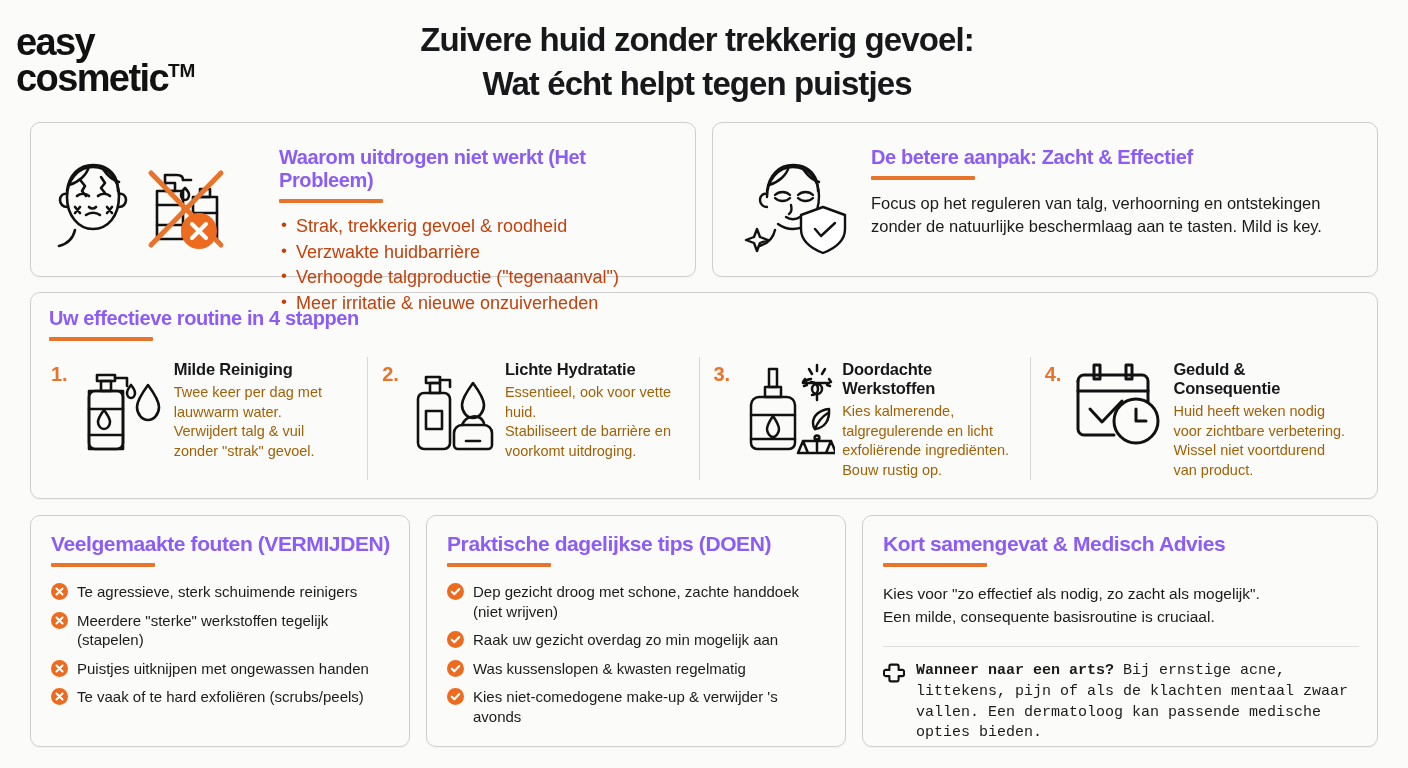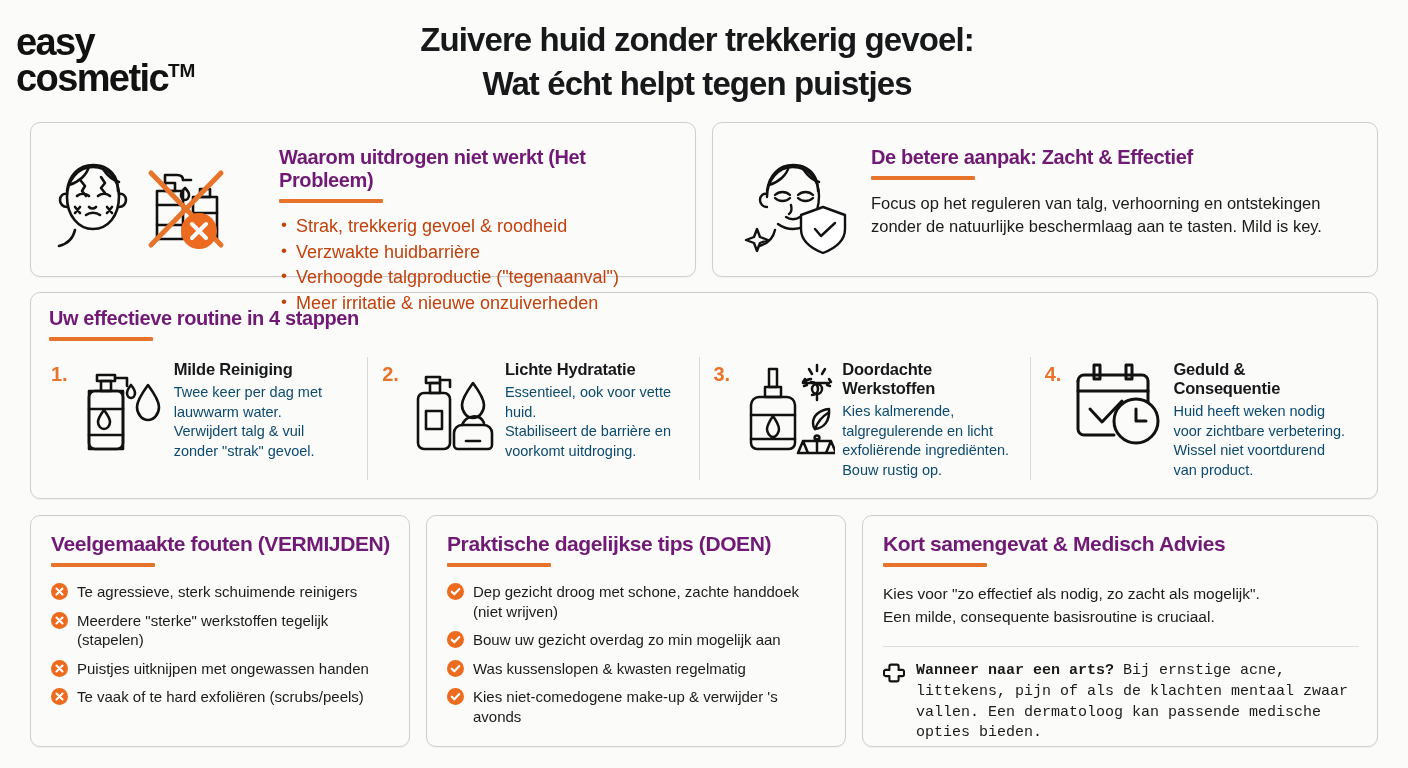--- a/index.html
+++ b/index.html
@@ -20,21 +20,21 @@
   .title-wrap { flex: 1; text-align: center; padding-right: 300px; }
   .title-line { font-weight: 800; font-size: 33px; line-height: 1.32; letter-spacing: -0.9px; color: #17181a; }
 
   
   .card {
     background: #fbfbfa;
     border: 1px solid #cfcfcf;
     border-radius: 10px;
     box-shadow: 0 1px 2px rgba(0,0,0,0.045);
   }
-  .card-title { font-weight: 800; font-size: 20px; letter-spacing: -0.4px; color: #701a75; line-height: 1.15; }
+  .card-title { font-weight: 800; font-size: 20px; letter-spacing: -0.4px; color: #8b5cf6; line-height: 1.15; }
   .rule { height: 4px; width: 104px; background: #e8732a; margin-top: 7px; border-radius: 1px; }
 
   
   .row1 { display: flex; gap: 16px; padding: 0 30px; height: 155px; }
   .row1 > .card { flex: 1; display: flex; align-items: flex-start; padding: 14px 18px 14px 14px; gap: 8px; }
   .r1-icons { display: flex; align-items: center; gap: 4px; flex: 0 0 auto; padding-top: 14px; }
   .r1-body { flex: 1; padding-top: 9px; }
   .bullets { list-style: none; margin-top: 11px; }
   .bullets li { font-size: 18px; line-height: 1.42; color: #c2410c; padding-left: 17px; position: relative; }
   .bullets li::before { content: "•"; position: absolute; left: 2px; top: -1px; font-size: 17px; }
@@ -43,21 +43,21 @@
 
   
   .routine { margin: 15px 30px 0 30px; padding: 14px 16px 18px 18px; }
   .steps { display: flex; margin-top: 16px; }
   .step { flex: 1; display: flex; align-items: flex-start; gap: 7px; padding: 0 14px 0 2px; position: relative; }
   .step + .step { border-left: 1px solid #d8d8d8; padding-left: 14px; }
   .step-num { font-weight: 800; font-size: 20px; color: #e8732a; flex: 0 0 auto; padding-top: 6px; }
   .step-icon { flex: 0 0 auto; padding-top: 2px; }
   .step-body { flex: 1; padding-top: 3px; }
   .step-title { font-weight: 800; font-size: 16.5px; letter-spacing: -0.2px; color: #17181a; }
-  .step-desc { font-size: 14.5px; line-height: 1.35; color: #0c4a6e; margin-top: 4px; white-space: pre-line; }
+  .step-desc { font-size: 14.5px; line-height: 1.35; color: #a16207; margin-top: 4px; white-space: pre-line; }
 
   
   .row3 { display: flex; gap: 16px; padding: 0 30px; margin-top: 16px; height: 232px; }
   .col-a { flex: 0 0 380px; }
   .col-b { flex: 0 0 420px; }
   .col-c { flex: 1; }
   .row3 > .card { padding: 16px 18px 12px 20px; }
   .row3 .card-title { font-size: 21px; }
   .icon-list { list-style: none; margin-top: 15px; }
   .icon-list li { display: flex; align-items: flex-start; gap: 9px; font-size: 15px; line-height: 1.3; color: #1b1b1b; margin-bottom: 9px; }
@@ -340,21 +340,21 @@
               </svg>
             </span>
           <span>Dep gezicht droog met schone, zachte handdoek (niet wrijven)</span>
         </li>
         <li>
           <span class="badge">
               <svg width="17" height="17" viewBox="0 0 17 17">
                 <path d="M4.8 8.7l2.5 2.6 5-5.3" stroke="#fff" stroke-width="2.1" stroke-linecap="round" stroke-linejoin="round" fill="none"></path>
               </svg>
             </span>
-          <span>Bouw uw gezicht overdag zo min mogelijk aan</span>
+          <span>Raak uw gezicht overdag zo min mogelijk aan</span>
         </li>
         <li>
           <span class="badge">
               <svg width="17" height="17" viewBox="0 0 17 17">
                 <path d="M4.8 8.7l2.5 2.6 5-5.3" stroke="#fff" stroke-width="2.1" stroke-linecap="round" stroke-linejoin="round" fill="none"></path>
               </svg>
             </span>
           <span>Was kussenslopen &amp; kwasten regelmatig</span>
         </li>
         <li>

